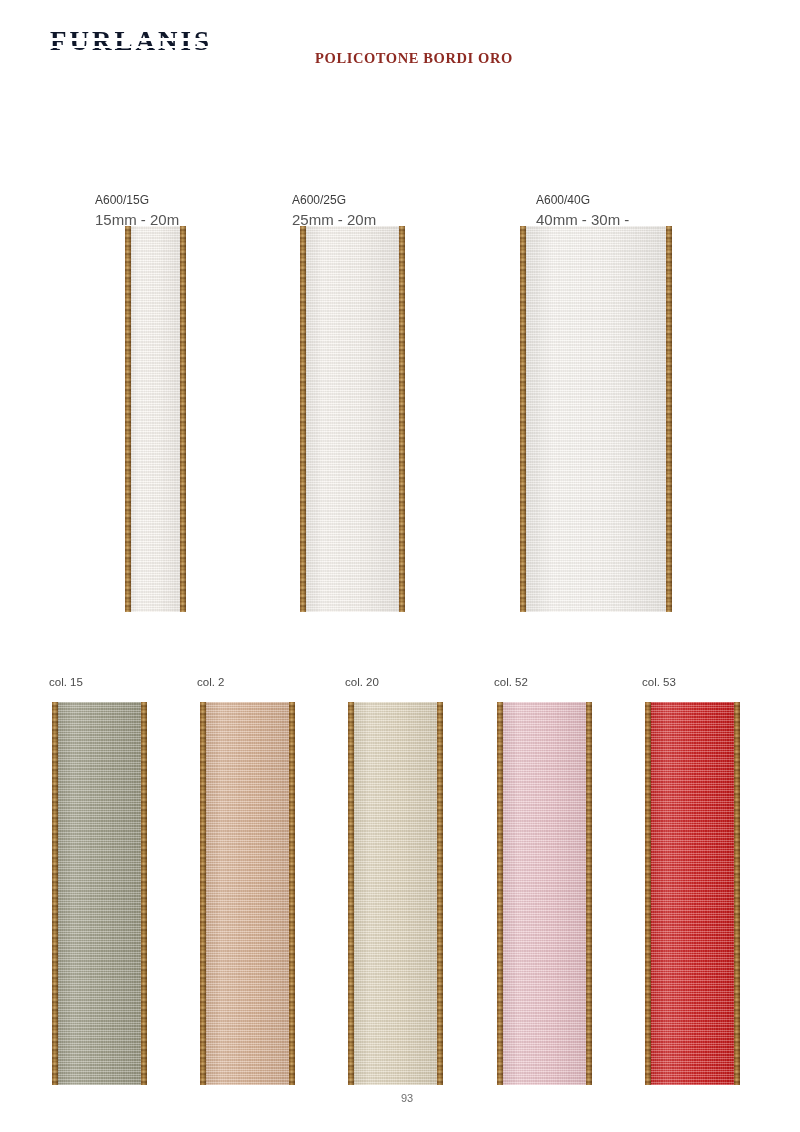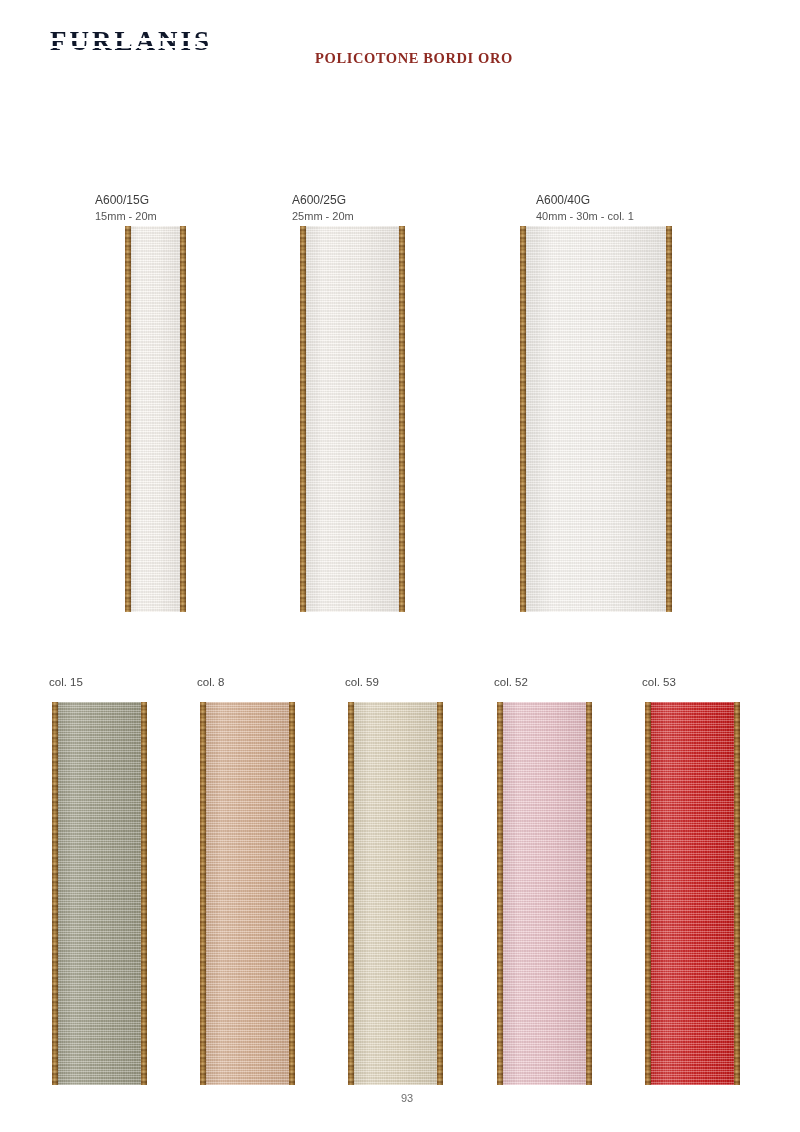--- a/index.html
+++ b/index.html
@@ -74,21 +74,21 @@
     font-size: 11.5px;
     line-height: 1.45;
   }
   .label .code {
     display: block;
     font-size: 12px;
     color: #3c3c3c;
   }
   .label .spec {
     display: block;
-    font-size: 11px;
+    font-size: 15px;
     color: #555555;
   }
   .label .colname {
     display: block;
     font-size: 11.5px;
     color: #4a4a4a;
   }
 
   
   .ribbon {
@@ -203,24 +203,24 @@
       <div class="edge left"></div>
       <div class="edge right"></div>
     </div>
   </div>
 
 <div id="colours-labels">
     <div class="label" style="left: 49px; top: 674px; width: 100px;">
       <span class="colname">col. 15</span>
     </div>
     <div class="label" style="left: 197px; top: 674px; width: 100px;">
-      <span class="colname">col. 8</span>
+      <span class="colname">col. 2</span>
     </div>
     <div class="label" style="left: 345px; top: 674px; width: 100px;">
-      <span class="colname">col. 59</span>
+      <span class="colname">col. 20</span>
     </div>
     <div class="label" style="left: 494px; top: 674px; width: 100px;">
       <span class="colname">col. 52</span>
     </div>
     <div class="label" style="left: 642px; top: 674px; width: 100px;">
       <span class="colname">col. 53</span>
     </div>
   </div>
 <div id="colours-ribbons">
     <div class="ribbon" style="left: 52px; top: 702px; width: 95px; height: 383px;">

